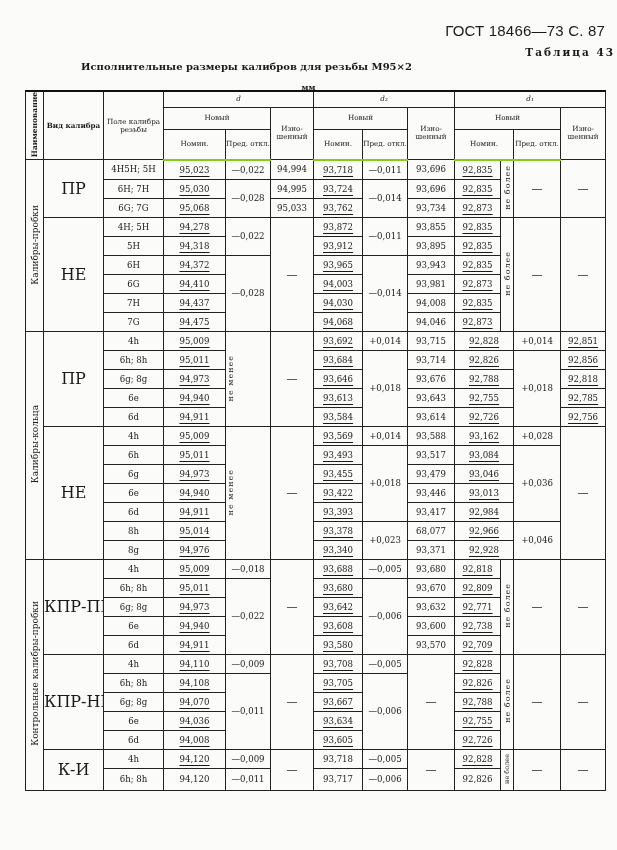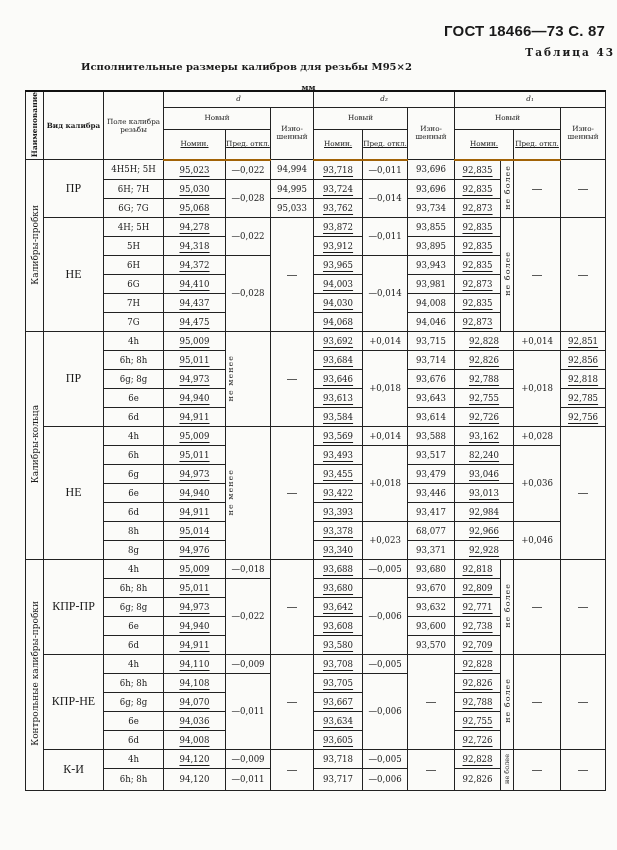--- a/index.html
+++ b/index.html
@@ -1,32 +1,32 @@
 <!DOCTYPE html>
 <html><head>
 <meta charset="utf-8">
 <style>
   html, body { margin:0; padding:0; }
   body { width:617px; height:850px; background:#fbfbf9; position:relative; overflow:hidden;
          font-family:"DejaVu Serif","Liberation Serif",serif; color:#1a1a1a; }
   .abs { position:absolute; }
-  #gost { right:12px; top:22px; font-family:"Liberation Sans",sans-serif; font-weight:bold; font-size:15px; letter-spacing:0.2px; }
+  #gost { right:12px; top:22px; font-family:"Liberation Sans",sans-serif; font-weight:normal; font-size:15px; letter-spacing:0.2px; }
   #tabl { right:2px; top:46px; font-size:10.5px; font-weight:bold; letter-spacing:2px; }
   #caption { left:0; width:493px; text-align:center; top:61px; font-size:10px; font-weight:bold; }
   #unit { left:0; width:617px; text-align:center; top:82px; font-size:8px; font-weight:bold; }
   #tbl { left:25px; top:90px; width:580px; border-collapse:collapse; table-layout:fixed; font-size:8.6px; }
   #tbl td, #tbl th { border:1px solid #222; padding:0; text-align:center; vertical-align:middle; overflow:hidden; }
   #tbl th { font-weight:normal; font-size:7.2px; line-height:8px; }
   #tbl thead tr:first-child th { border-top:2px solid #111; }
-  #tbl thead tr:last-child th { border-bottom:2px solid #a16207;text-decoration:underline; }
+  #tbl thead tr:last-child th { border-bottom:2px solid #84cc16; }
   #tbl td { height:18px; white-space:nowrap; }
   .vert { writing-mode:vertical-rl; transform:rotate(180deg); display:inline-block; font-size:9px; }
   .vnote { writing-mode:vertical-rl; transform:rotate(180deg); display:inline-block; font-size:8px; letter-spacing:1px; }
   .hvert { writing-mode:vertical-rl; transform:rotate(180deg); display:inline-block; font-weight:bold; font-size:7.5px; }
-  .kind { font-size:12px;font-family:Liberation Serif, serif; }
+  .kind { font-size:16px; }
   .dash { font-size:11px; }
   td.num { text-decoration:underline; text-underline-offset:3px; }
 </style>
 </head>
 <body>
 
 <div class="abs" id="gost">ГОСТ 18466—73 С. 87</div>
 <div class="abs" id="tabl">Таблица 43</div>
 <div class="abs" id="caption">Исполнительные размеры калибров для резьбы M95×2</div>
 <div class="abs" id="unit">мм</div>
@@ -222,21 +222,21 @@
       <td colspan="2" class="num">93,162</td>
       <td>+0,028</td>
       <td rowspan="7" class="dash">—</td>
     </tr>
     <tr>
       <td>6h</td>
       <td class="num">95,011</td>
       <td class="num">93,493</td>
       <td rowspan="4">+0,018</td>
       <td>93,517</td>
-      <td colspan="2" class="num">82,240</td>
+      <td colspan="2" class="num">93,084</td>
       <td rowspan="4">+0,036</td>
     </tr>
     <tr>
       <td>6g</td>
       <td class="num">94,973</td>
       <td class="num">93,455</td>
       <td>93,479</td>
       <td colspan="2" class="num">93,046</td>
     </tr>
     <tr>

